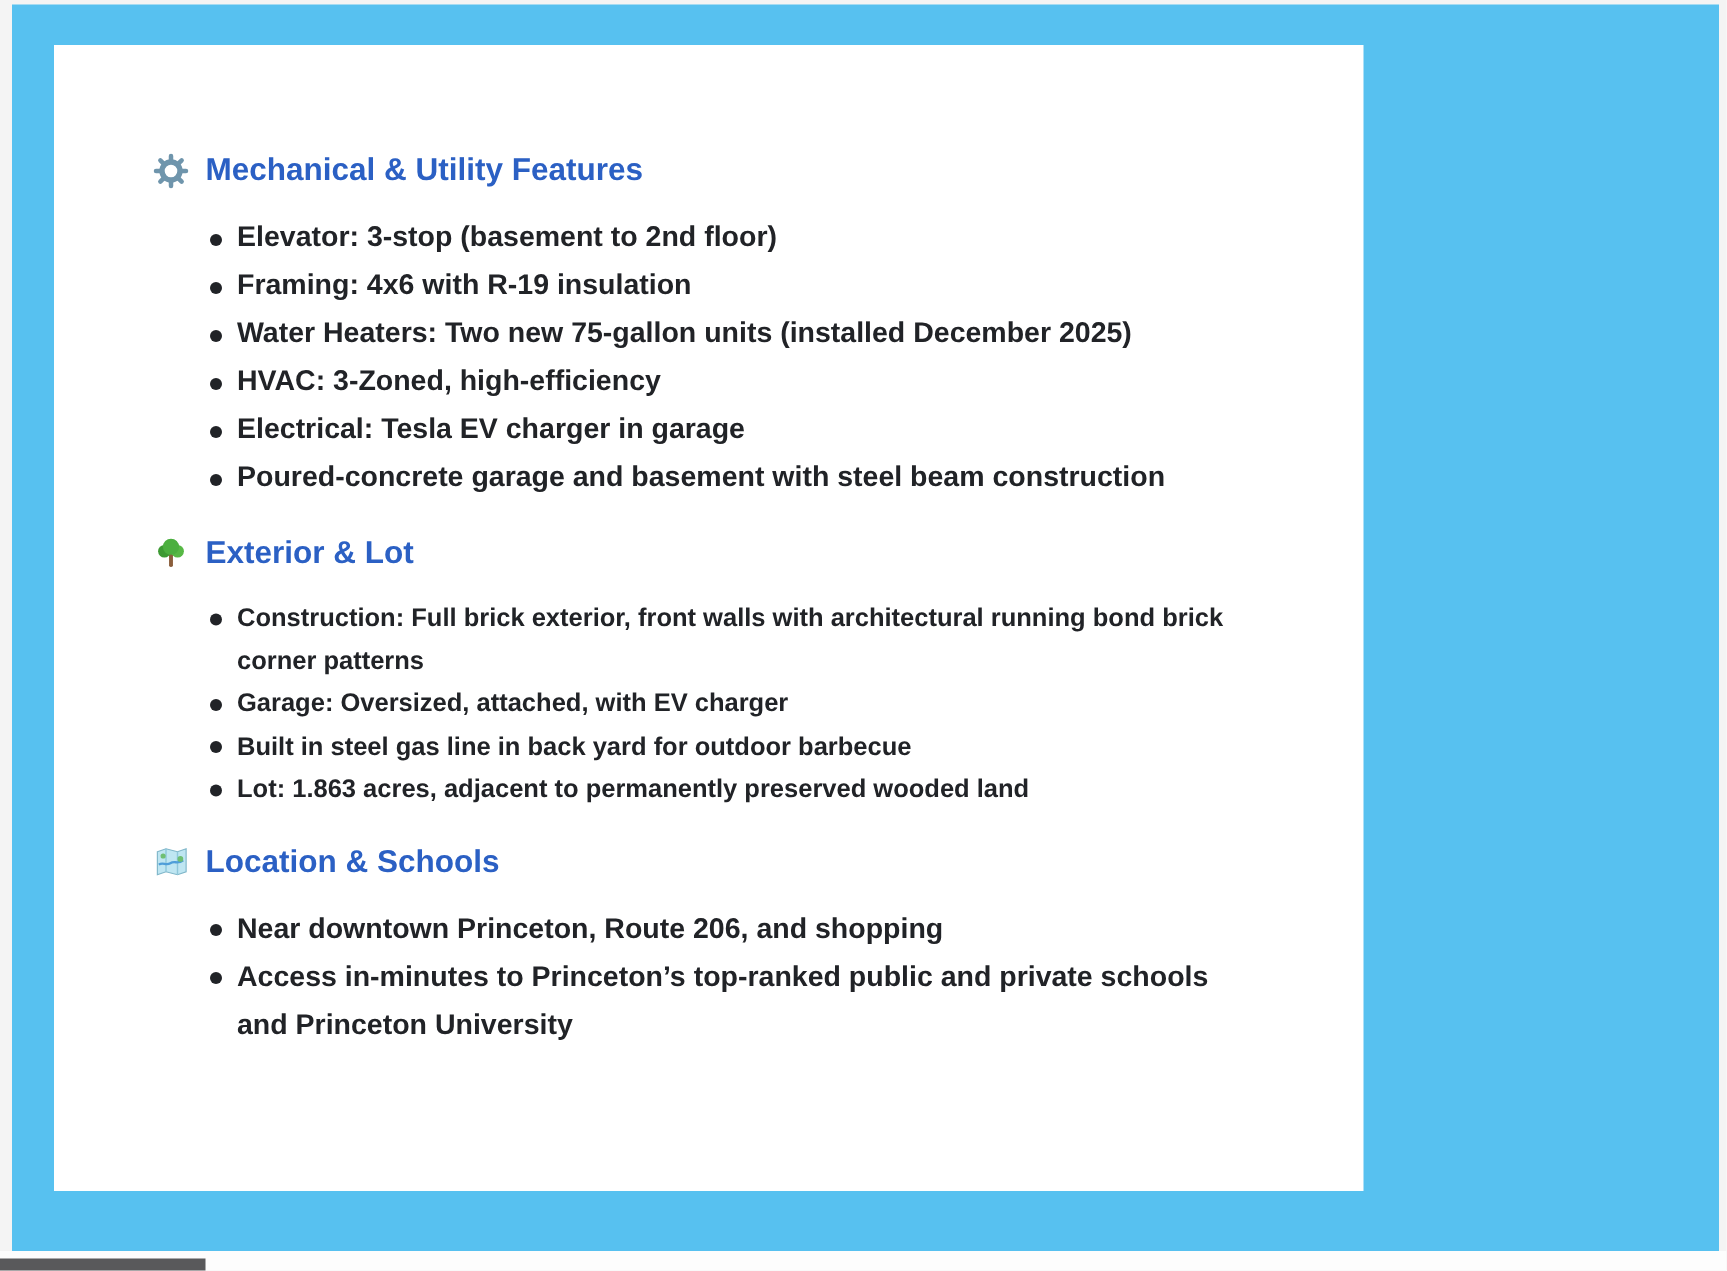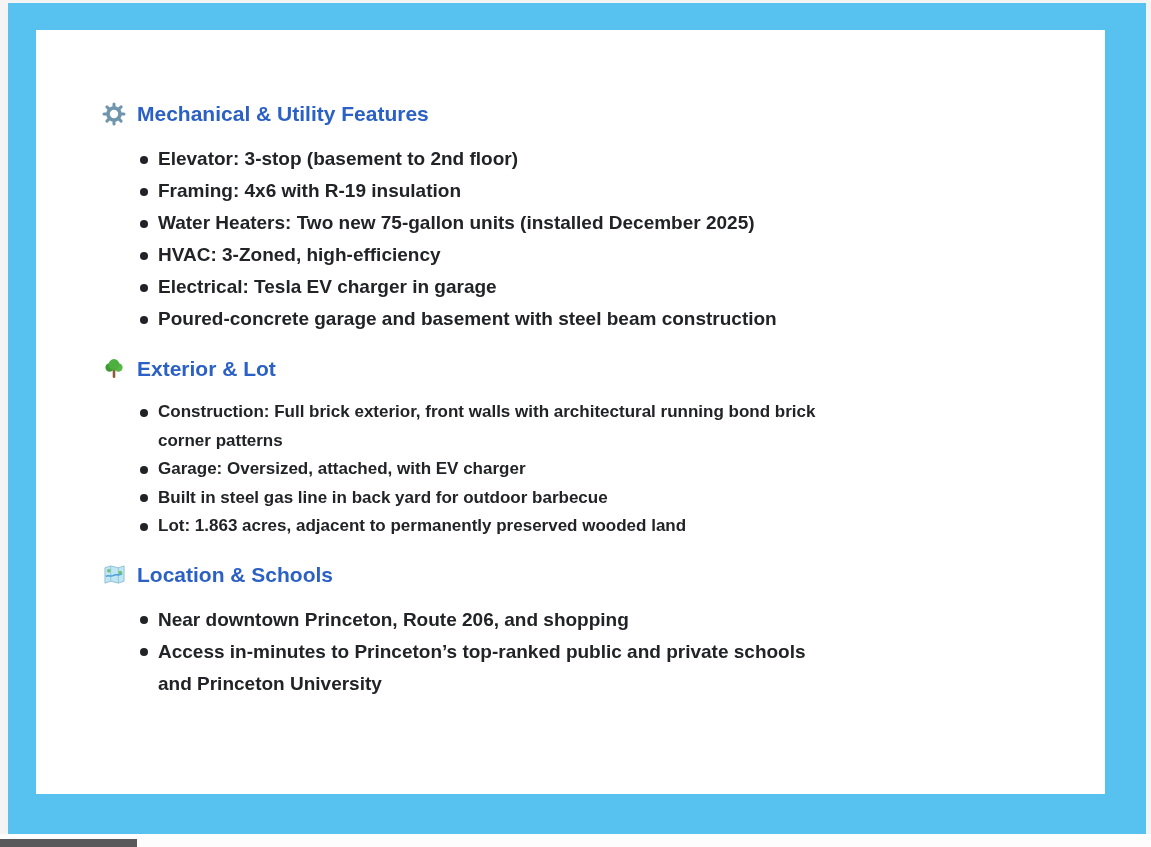--- a/index.html
+++ b/index.html
@@ -10,21 +10,21 @@
     position:relative;
     overflow:hidden;
   }
   .page{position:absolute;inset:0;background:#f4f4f4;}
   .blue-frame{
     position:absolute;left:8px;top:3px;width:1138px;height:831px;
     background:#57c1f0;
   }
   .bottom-strip{position:absolute;left:0;top:834px;width:1151px;height:13px;background:#fdfdfd;}
   .white-panel{
-    position:absolute;left:36px;top:30px;width:1069px;height:764px;
+    position:absolute;left:36px;top:30px;width:873px;height:764px;
     background:#ffffff;
     box-sizing:border-box;
     padding:70px 40px 0 66px;
   }
   .section-heading{
     display:flex;align-items:center;gap:11px;
     margin:20px 0 0 0;
     font-size:21px;font-weight:700;color:#2b60c4;
     line-height:27px;
   }

